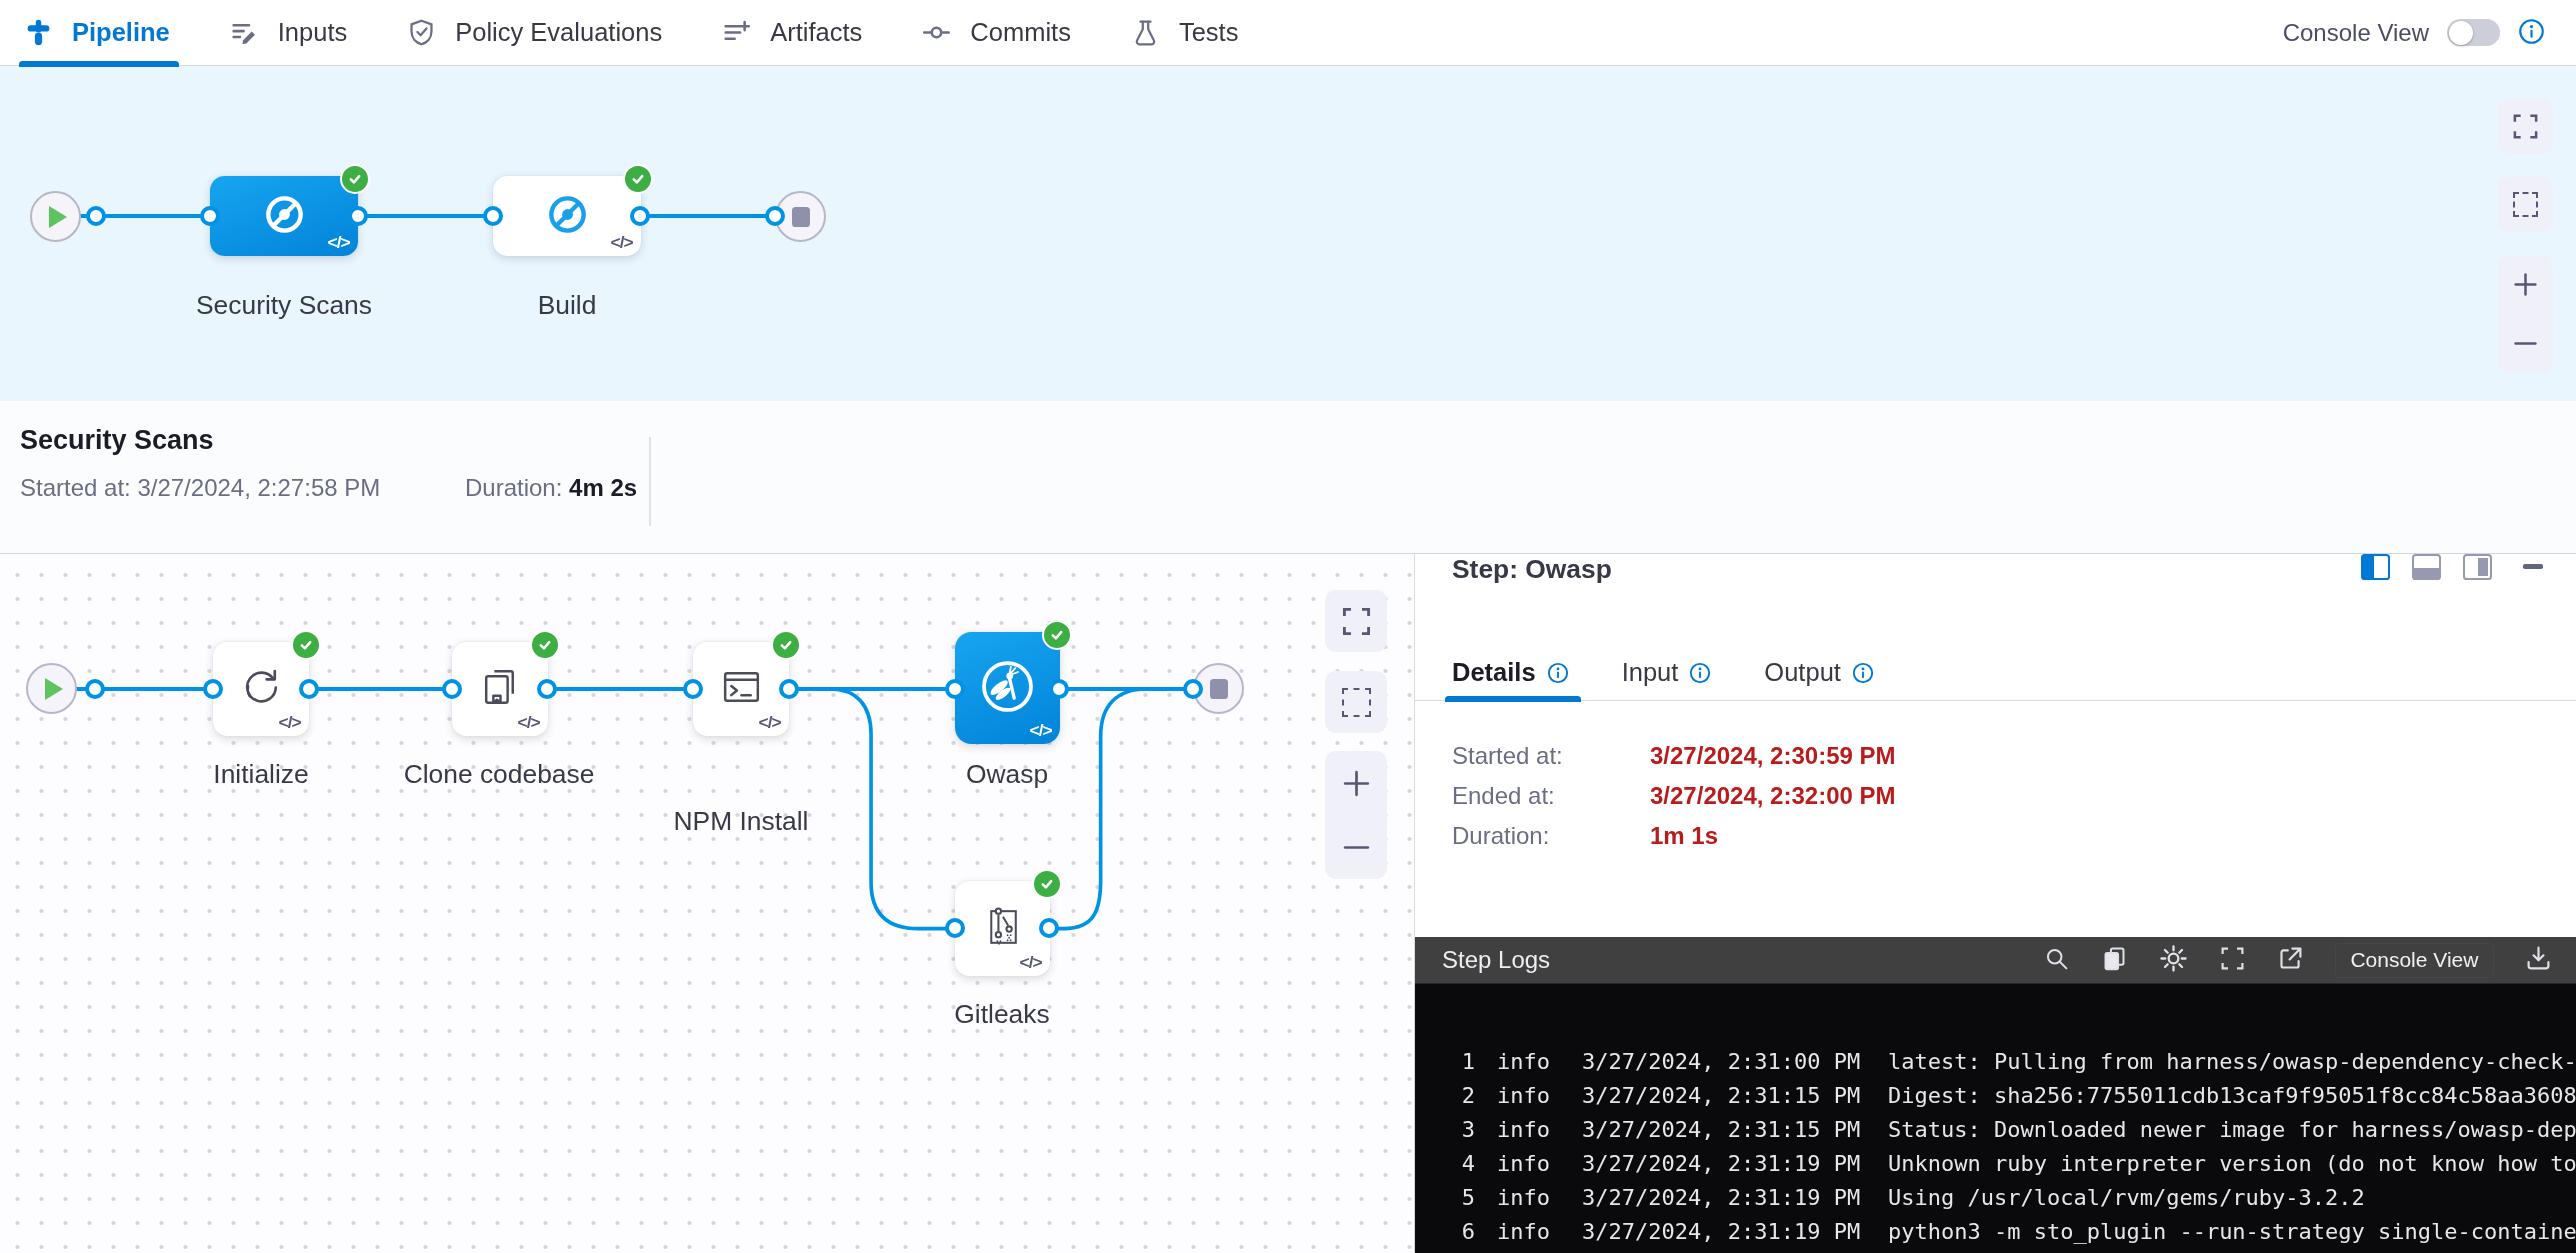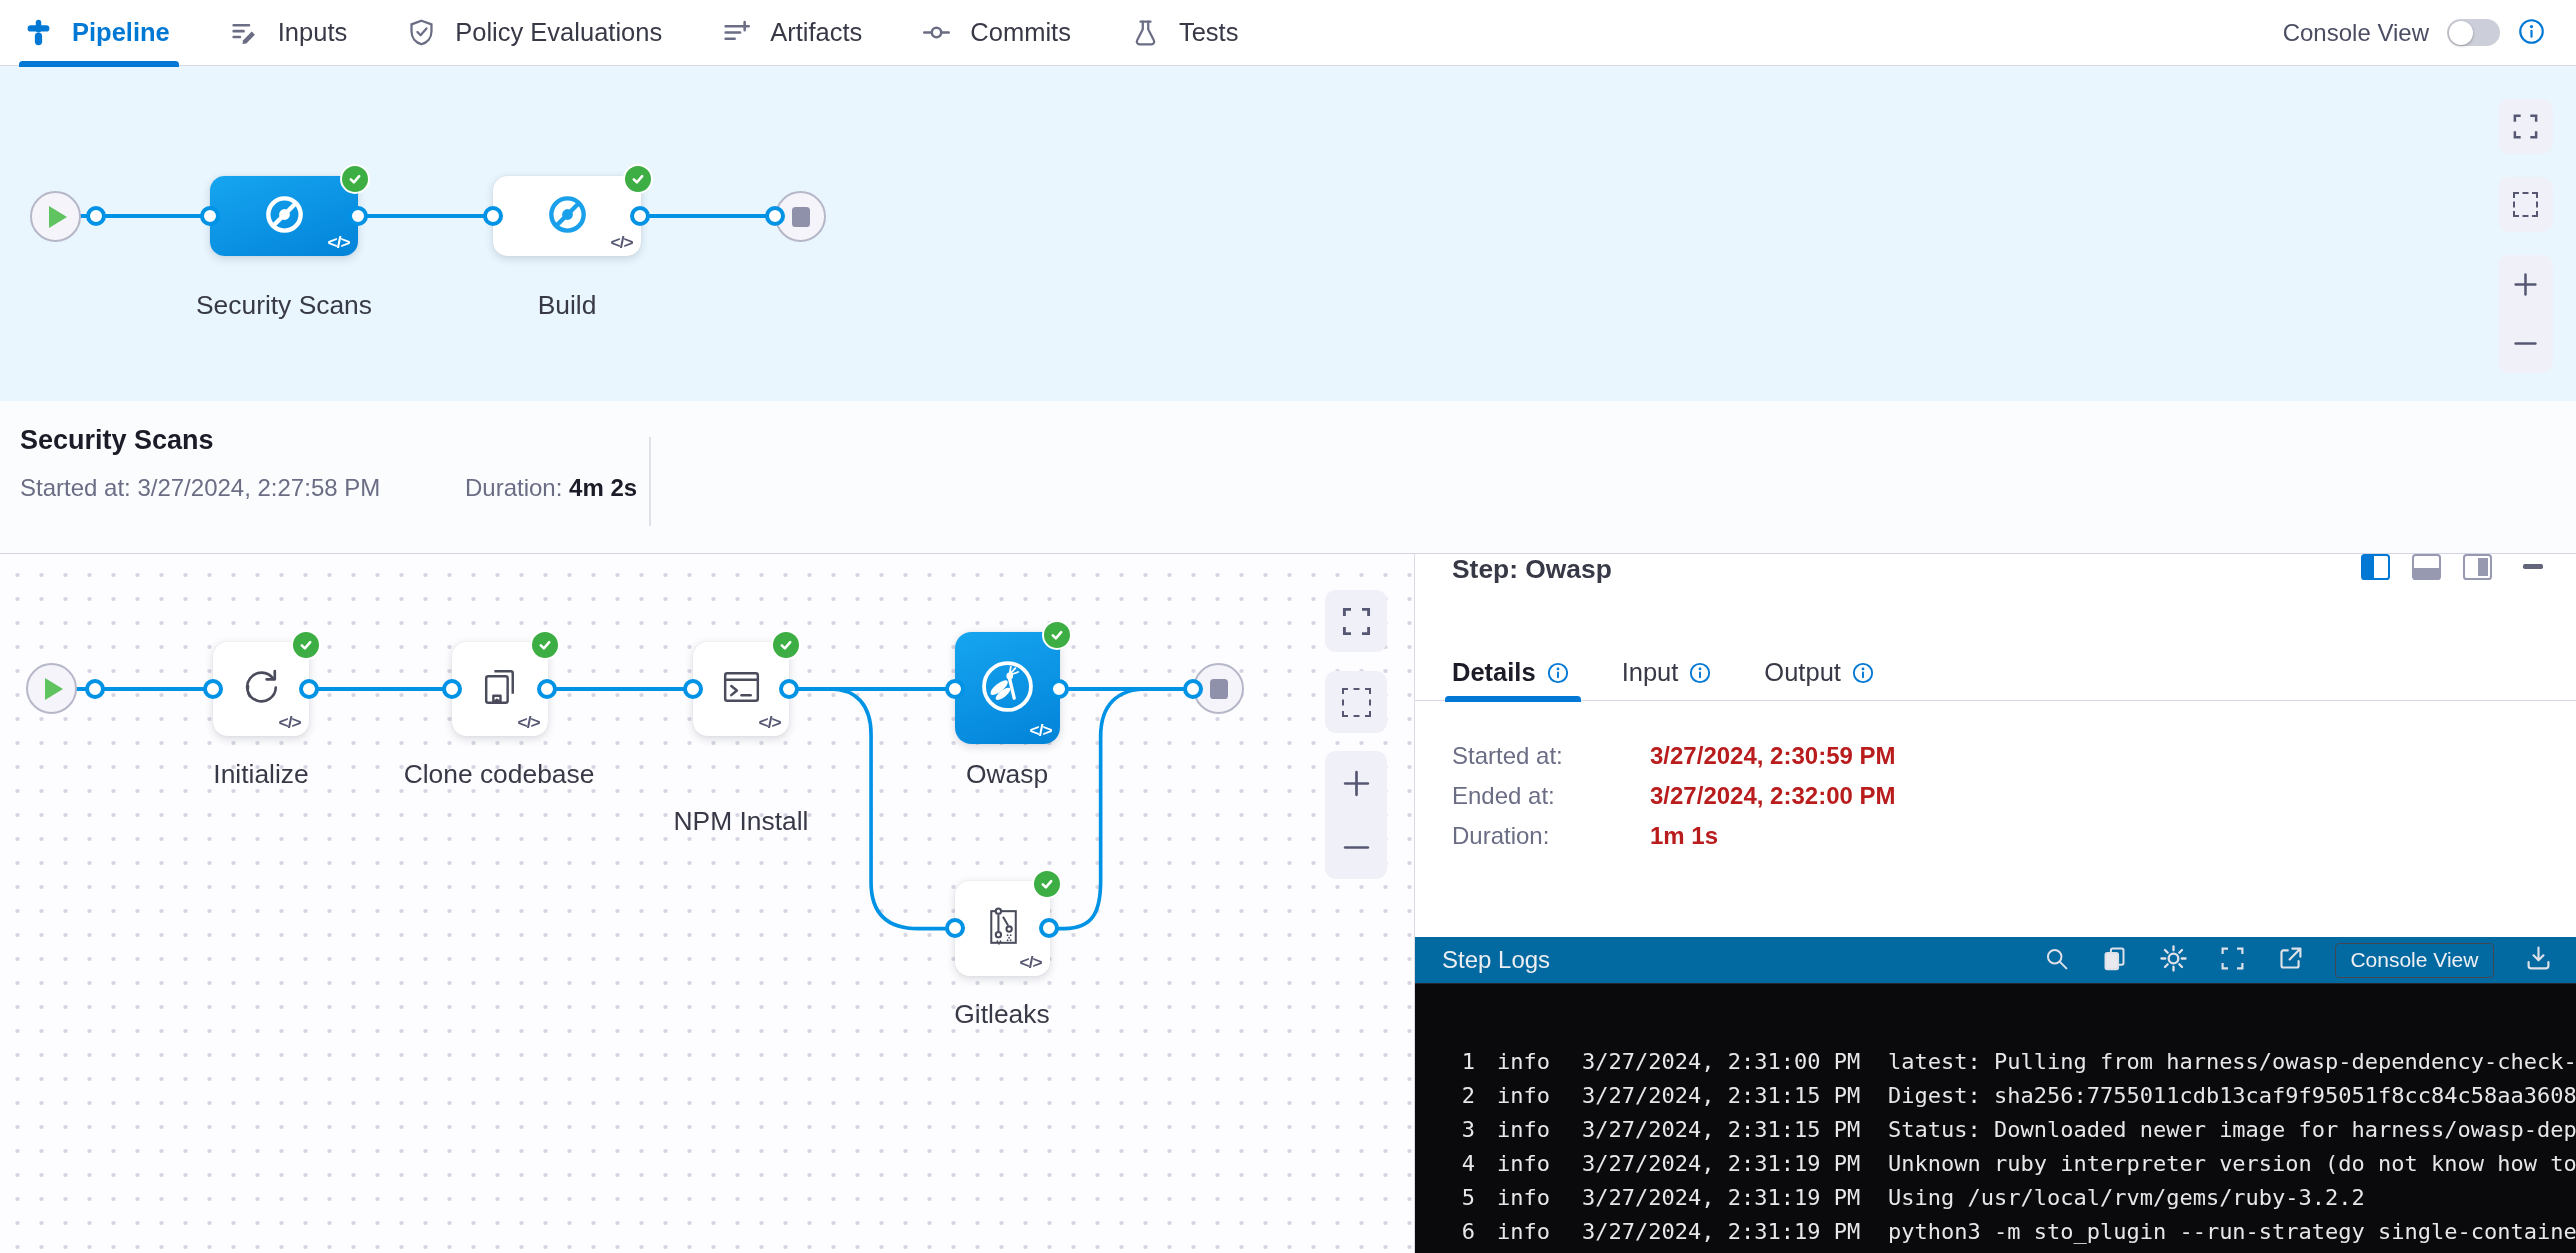--- a/index.html
+++ b/index.html
@@ -91,21 +91,21 @@
             background:#0278d5; border-radius:3.6px 3.6px 0 0; }
 
   .sp-details { position:absolute; left:37px; top:182px; }
   .d-row { display:flex; height:40px; align-items:center; }
   .d-label { width:198px; font-size:24px; color:#6b6d85; }
   .d-value { font-size:24px; font-weight:700; color:#b91c1c; }
 
   
   .step-logs { position:absolute; left:0; top:383px; width:1161px; height:317px; background:#0a0a0d; }
   .sl-header { height:47px; display:flex; align-items:center; padding:0 24px 0 27px;
-               background:#0369a1; border-bottom:0.9px solid #26262c; }
+               background:#404040; border-bottom:0.9px solid #26262c; }
   .sl-title { font-size:24px; color:#eceef2; }
   .sl-icons { margin-left:auto; display:flex; align-items:center; gap:31px; }
   .sl-icons > * { cursor:pointer; }
   .console-btn { height:35px; border:1.8px solid #45454f; border-radius:4.6px; color:#eef0f4; font-size:21px;
                  display:flex; align-items:center; padding:0 14.6px; background:transparent; }
   .log-body { padding:60px 0 0 18px; font-family:"DejaVu Sans Mono", monospace; font-size:22px;
               color:#e7e7ea; }
   .log-line { display:flex; height:34px; align-items:center; white-space:nowrap; }
   .ln  { width:42px; text-align:right; }
   .lvl { margin-left:22px; width:58px; }

